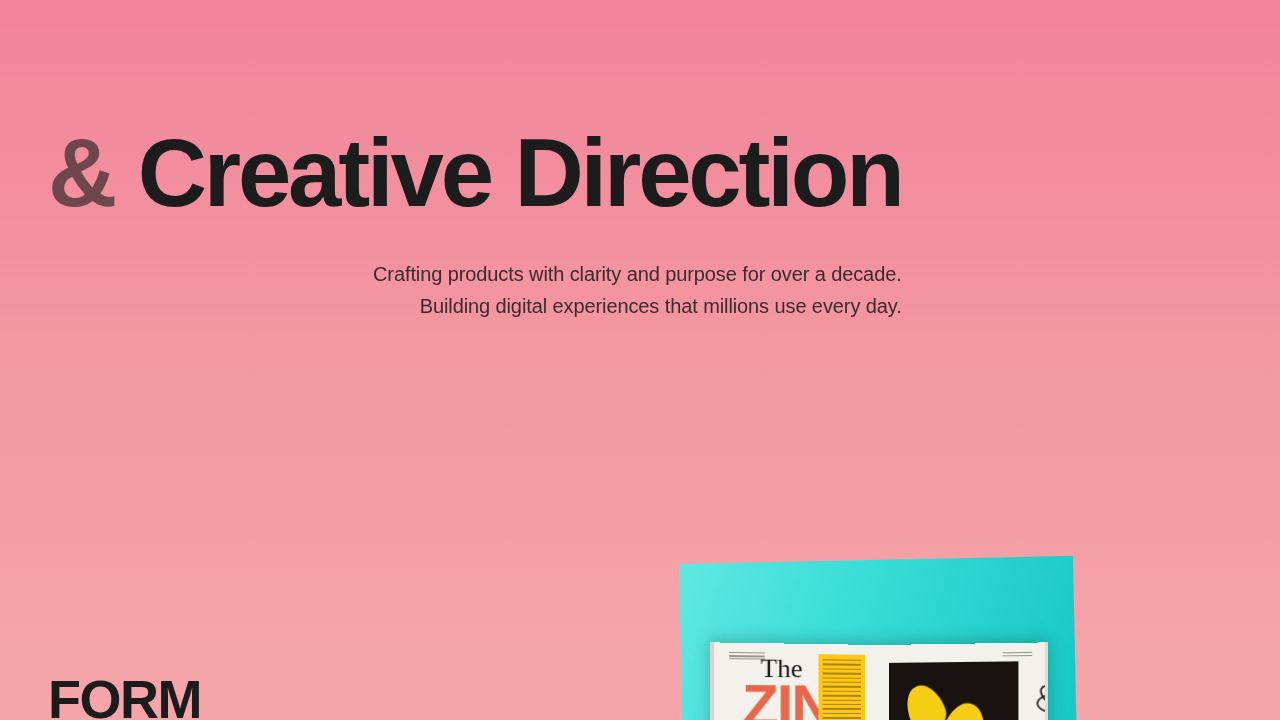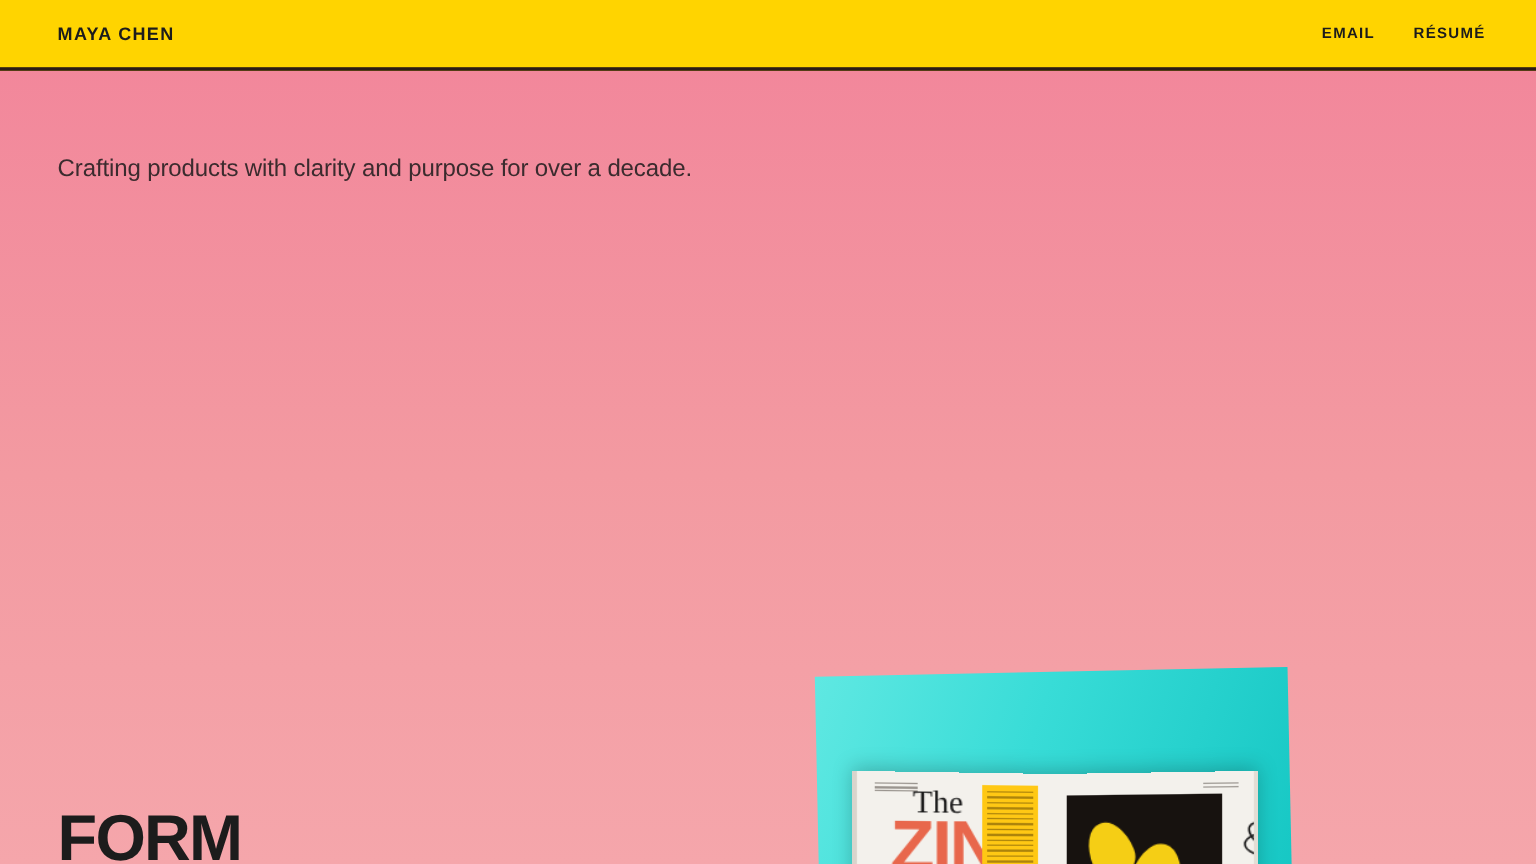--- a/index.html
+++ b/index.html
@@ -53,25 +53,27 @@
     font-weight:bold;
     line-height:0.99;
     letter-spacing:-3.2px;
     color:#1C1C1C;
     white-space:nowrap;
   }
   .headline .amp {
     color:rgba(28,28,28,0.62);
   }
   .subtitle {
+    margin-top:38px;
     font-size:20px;
     line-height:1.6;
     color:#3B2B2E;
     letter-spacing:-0.1px;
     white-space:nowrap;
+    text-align:right;
   }
 
   
   .section-word {
     position:absolute;
     left:48px; top:672px;
     font-size:54px;
     font-weight:bold;
     letter-spacing:-1.5px;
     color:#1C1C1C;
@@ -170,31 +172,26 @@
   .atom {
     position:absolute; left:150px; top:26px;
     width:66px; height:66px;
   }
 </style>
 </head>
 <body>
 
 <div class="page">
 
-  <div class="header">
-    <div class="brand">MAYA CHEN</div>
-    <div class="nav">
-      <a class="nav-link">EMAIL</a>
-      <a class="nav-link">RÉSUMÉ</a>
-    </div>
-  </div>
 
   <div class="hero">
+    <div class="headline"><span class="amp">&amp;</span> <span>Creative Direction</span></div>
     <div class="subtitle">
       <div>Crafting products with clarity and purpose for over a decade.</div>
+      <div>Building digital experiences that millions use every day.</div>
     </div>
   </div>
 
   <div class="section-word">FORM</div>
 
   <div class="mag-wrap">
     <div class="teal-card"></div>
     <div class="book">
 
       <div class="page-left">

